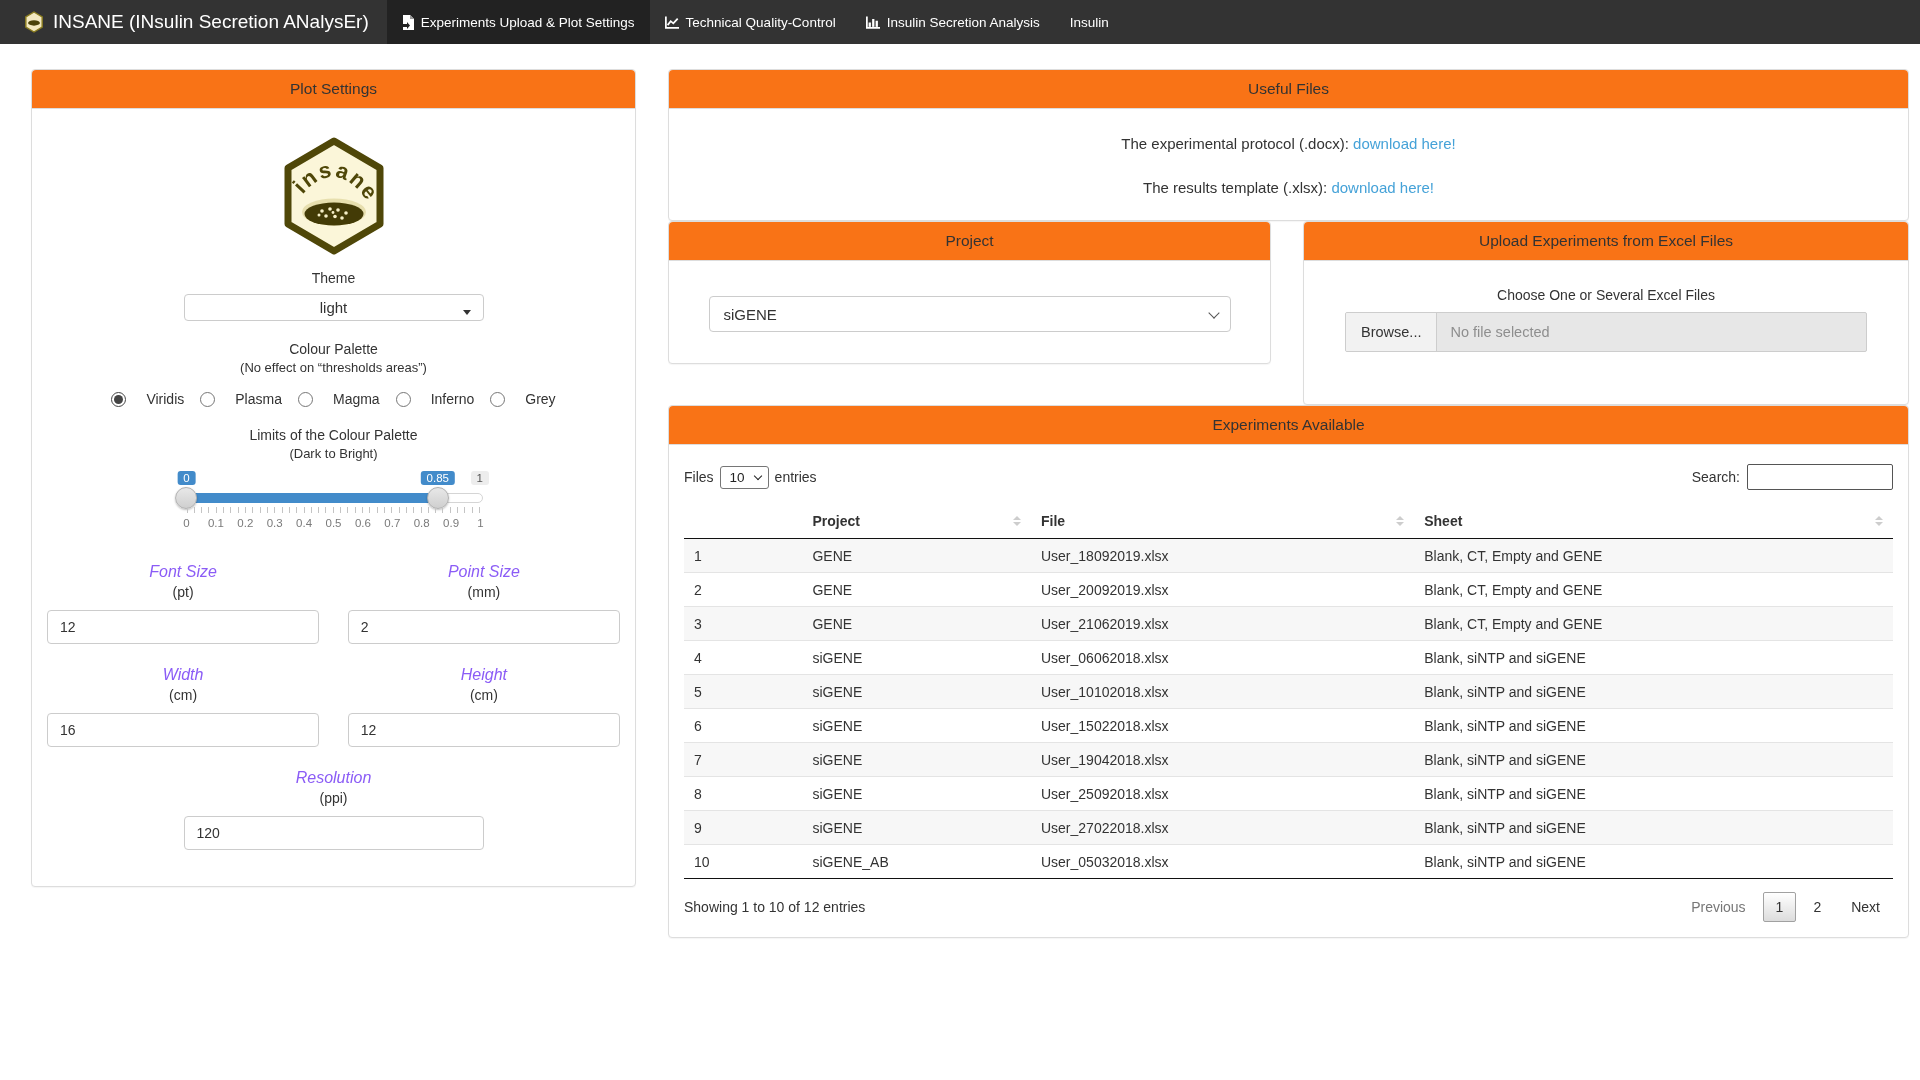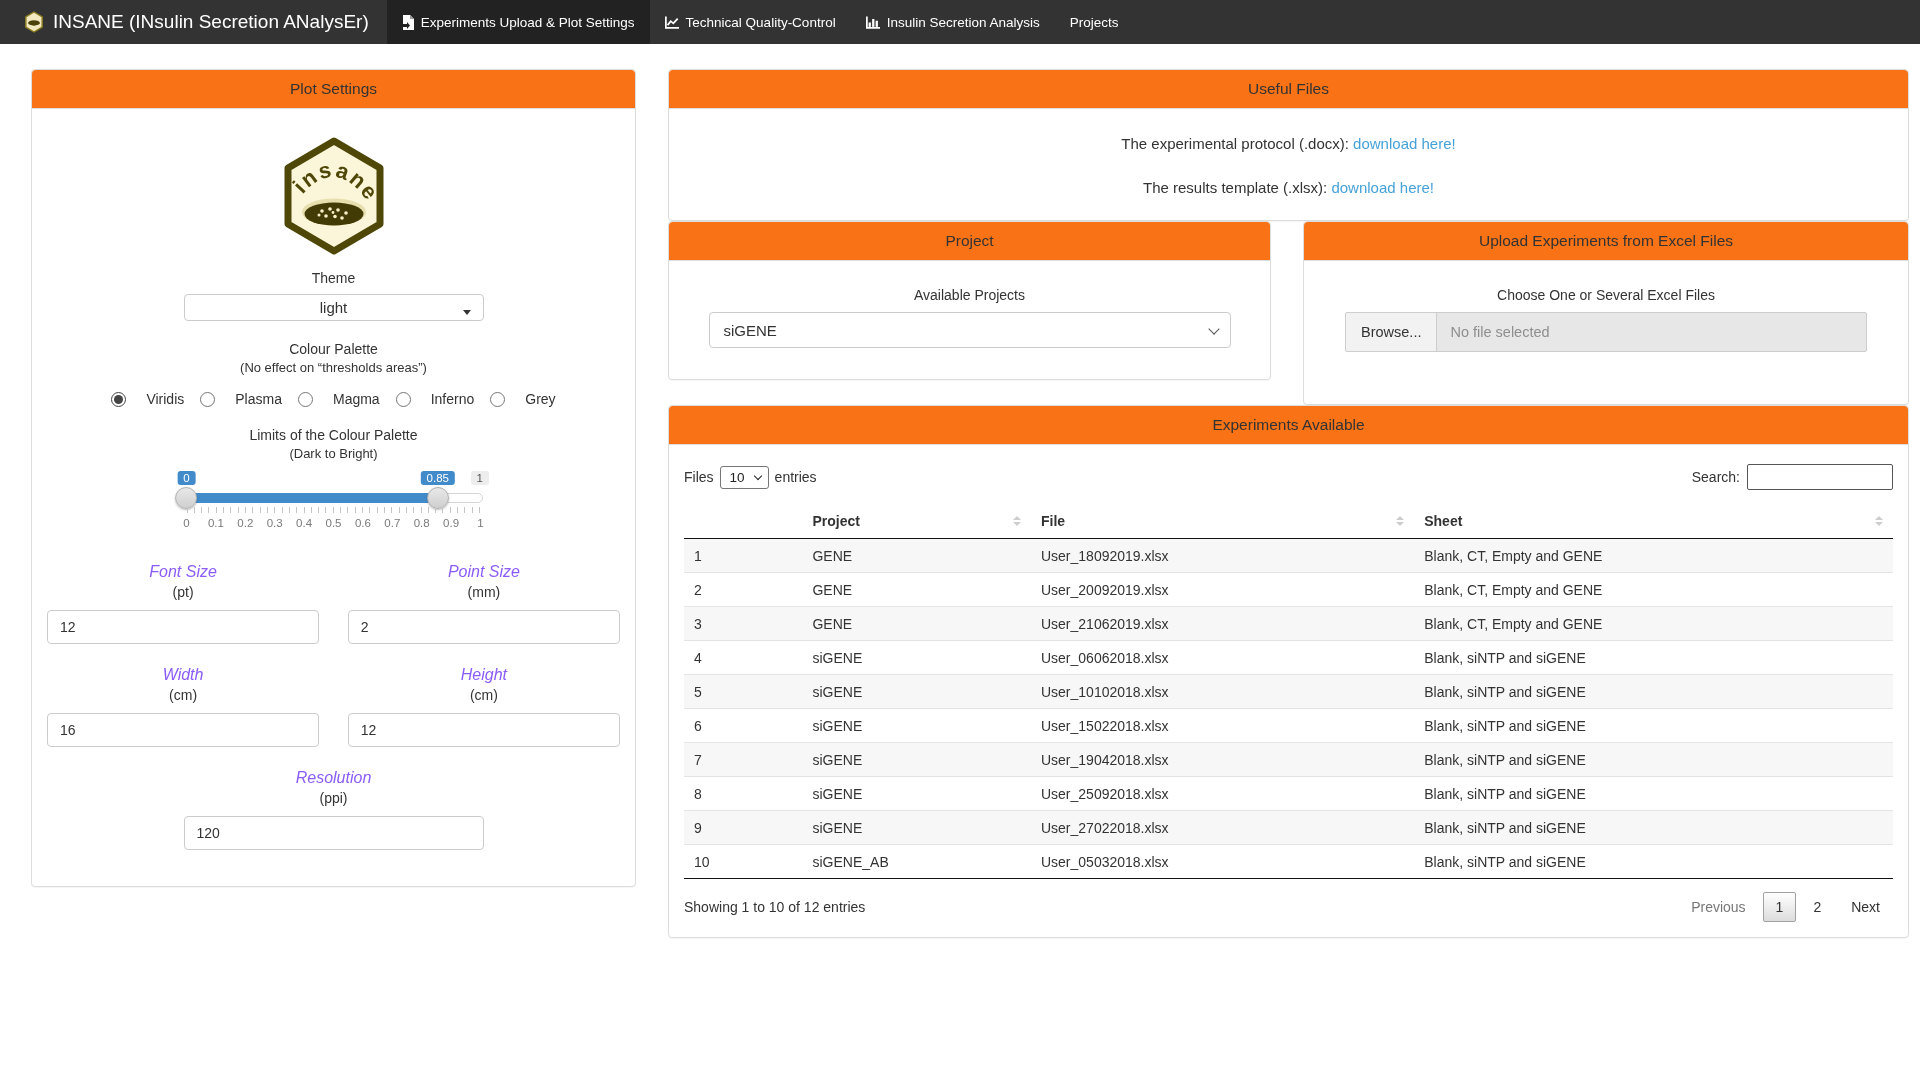--- a/index.html
+++ b/index.html
@@ -146,21 +146,21 @@
     <div class="nav-tab">
       <svg width="14" height="13" viewBox="0 0 16 14">
         <path d="M1 0 L1 13 L16 13" stroke="#fff" stroke-width="2" fill="none"></path>
         <rect x="3" y="7" width="2.6" height="5" fill="#fff"></rect>
         <rect x="7" y="3" width="2.6" height="9" fill="#fff"></rect>
         <rect x="11" y="5" width="2.6" height="7" fill="#fff"></rect>
       </svg>
       <span>Insulin Secretion Analysis</span>
     </div>
     <div class="nav-tab">
-      <span>Projects</span>
+      <span>Insulin</span>
     </div>
   </div>
 </div>
 
 <div class="content">
 
   <div class="left-col">
     <div class="panel">
       <div class="panel-heading">Plot Settings</div>
       <div class="panel-body ps-body">
@@ -336,21 +336,20 @@
         <div class="uf-line">
           <span>The results template (.xlsx): </span><a class="dl-link">download here!</a>
         </div>
       </div>
     </div>
 
     <div class="row2">
       <div class="panel project-panel">
         <div class="panel-heading">Project</div>
         <div class="panel-body proj-body">
-          <div class="centered-label">Available Projects</div>
           <div class="select-wrap">
             <div class="select-box">
               <span>siGENE</span>
             </div>
             <span class="chev"></span>
           </div>
         </div>
       </div>
 
       <div class="panel upload-panel">

